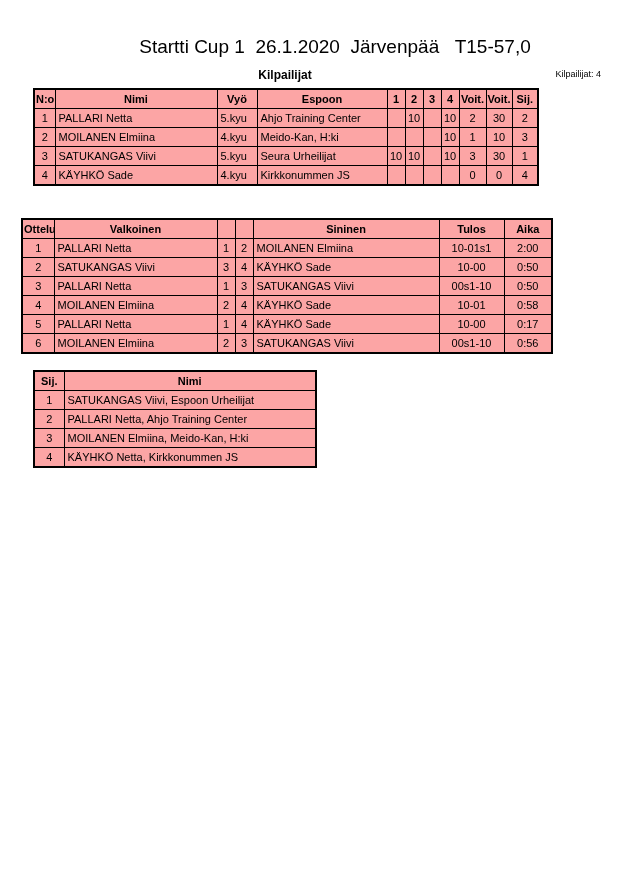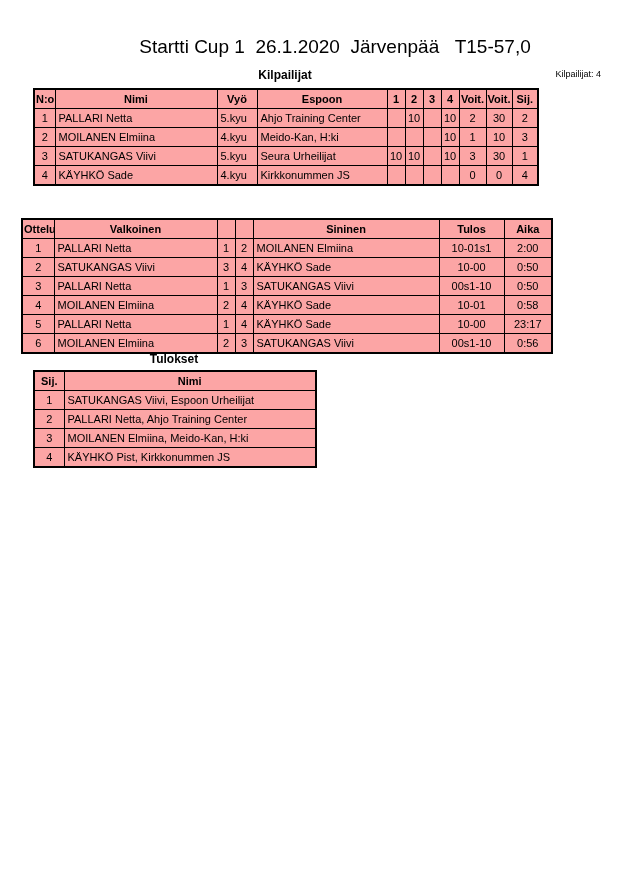--- a/index.html
+++ b/index.html
@@ -215,35 +215,34 @@
         <td class="c">10-01</td>
         <td class="c">0:58</td>
       </tr>
       <tr>
         <td class="c">5</td>
         <td>PALLARI Netta</td>
         <td class="c">1</td>
         <td class="c">4</td>
         <td>KÄYHKÖ Sade</td>
         <td class="c">10-00</td>
-        <td class="c">23:17</td>
+        <td class="c">0:17</td>
       </tr>
       <tr>
         <td class="c">6</td>
         <td>MOILANEN Elmiina</td>
         <td class="c">2</td>
         <td class="c">3</td>
         <td>SATUKANGAS Viivi</td>
         <td class="c">00s1-10</td>
         <td class="c">0:56</td>
       </tr>
     </tbody>
   </table>
 
-  <div class="sec-heading" id="h-tulokset">Tulokset</div>
 
   <table id="t-tulokset">
     <colgroup>
       <col style="width:30px">
         <col style="width:252px">
     </colgroup>
     <thead>
       <tr>
         <th>Sij.</th>
         <th>Nimi</th>
@@ -257,18 +256,18 @@
       <tr>
         <td class="c">2</td>
         <td>PALLARI Netta, Ahjo Training Center</td>
       </tr>
       <tr>
         <td class="c">3</td>
         <td>MOILANEN Elmiina, Meido-Kan, H:ki</td>
       </tr>
       <tr>
         <td class="c">4</td>
-        <td>KÄYHKÖ Pist, Kirkkonummen JS</td>
+        <td>KÄYHKÖ Netta, Kirkkonummen JS</td>
       </tr>
     </tbody>
   </table>
 
 </div>
 
 </body></html>

